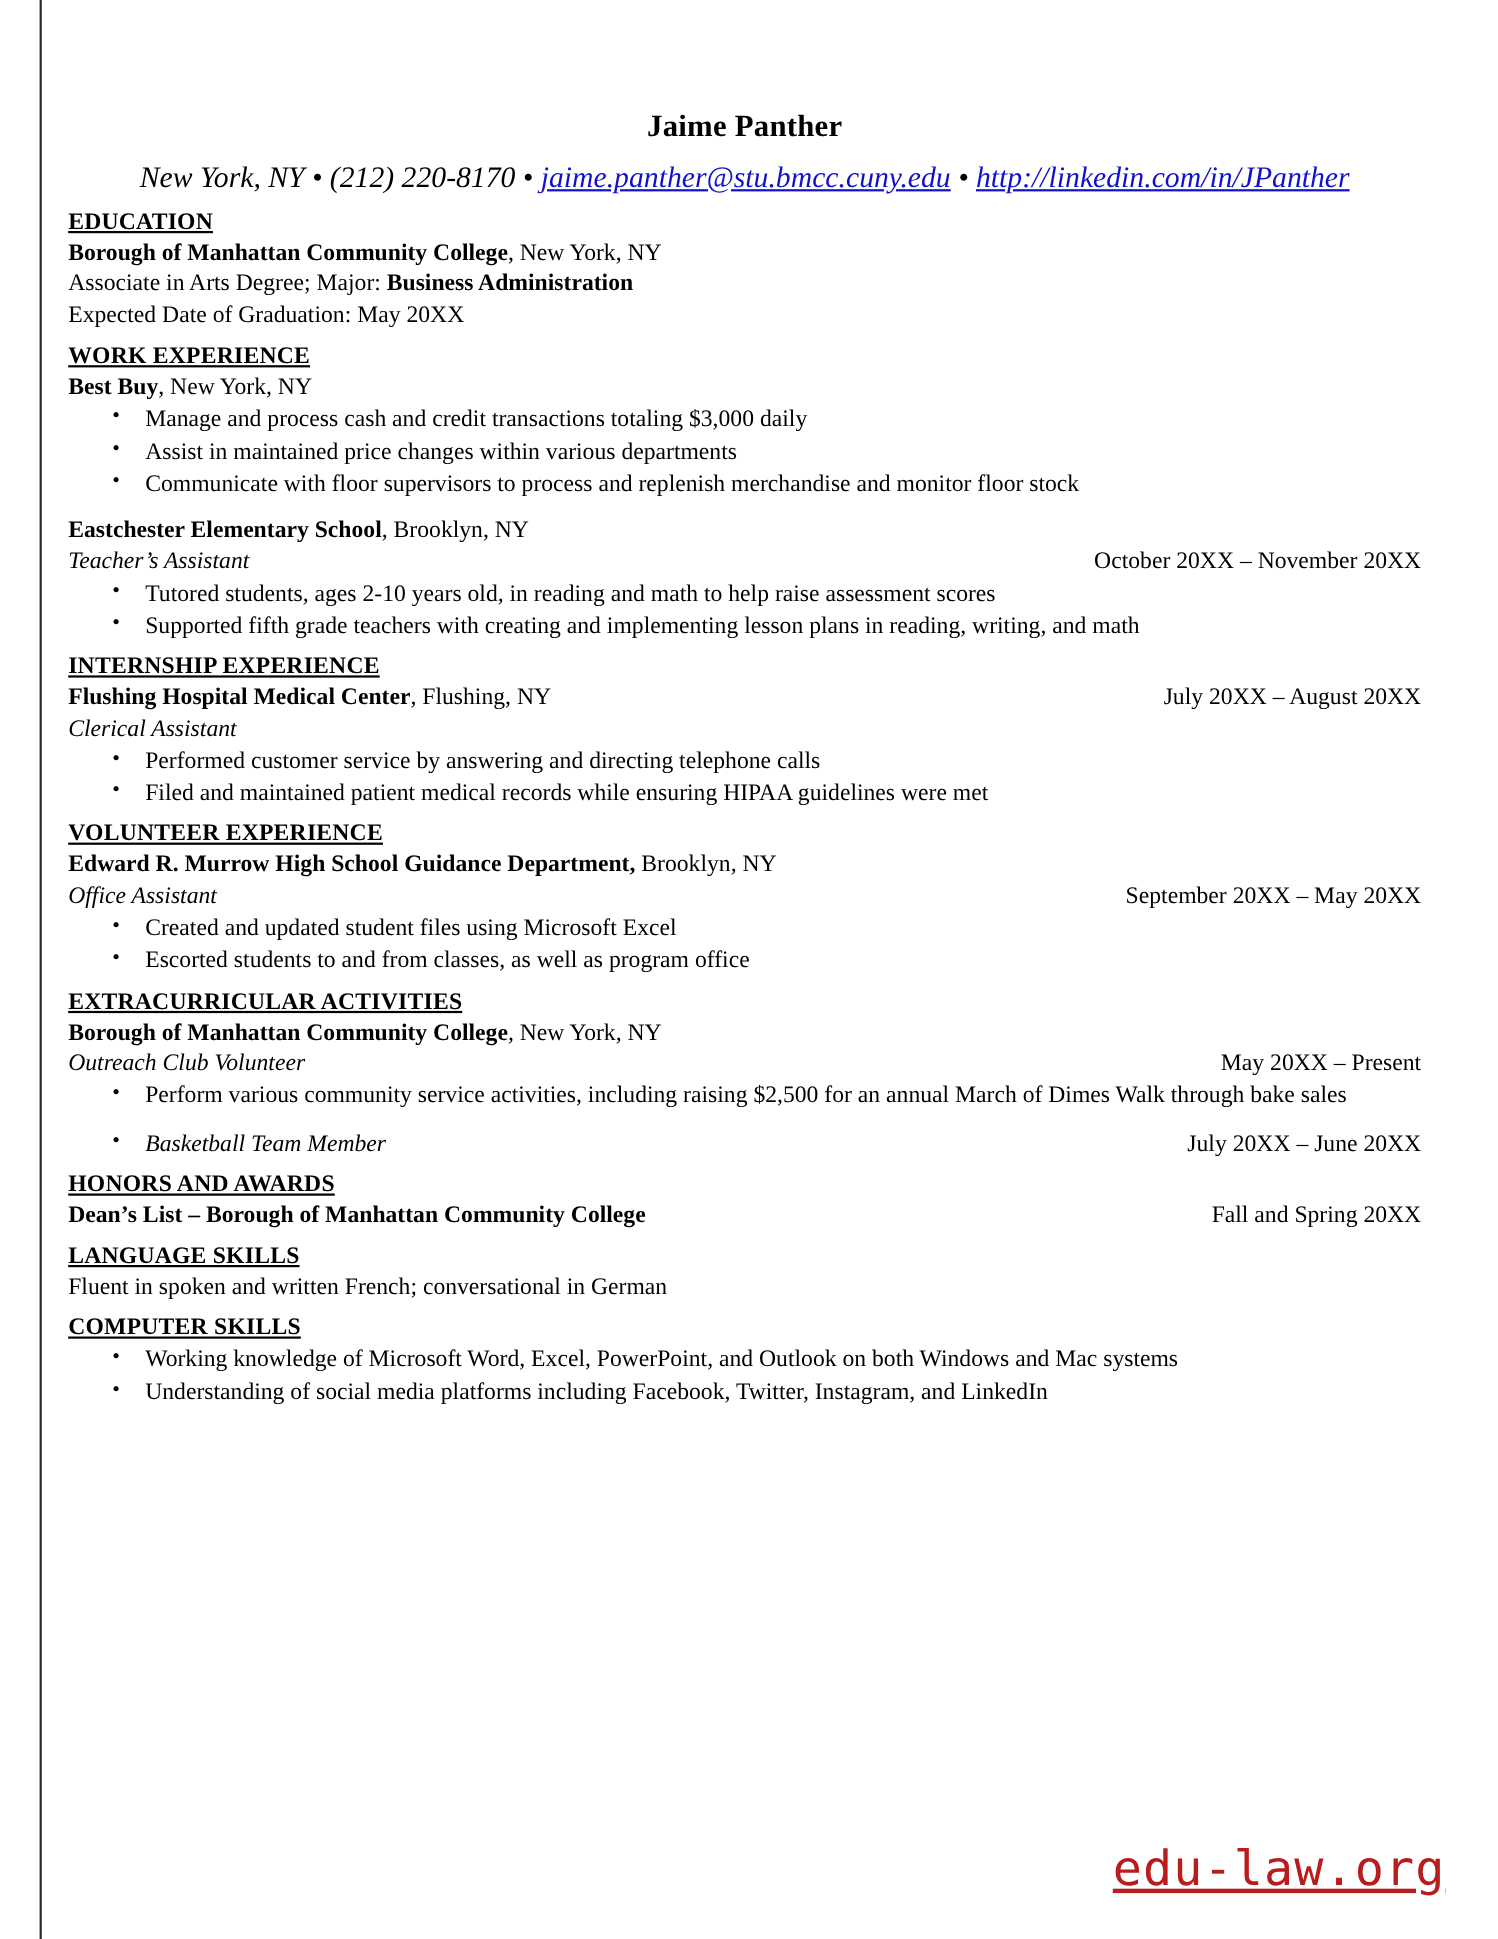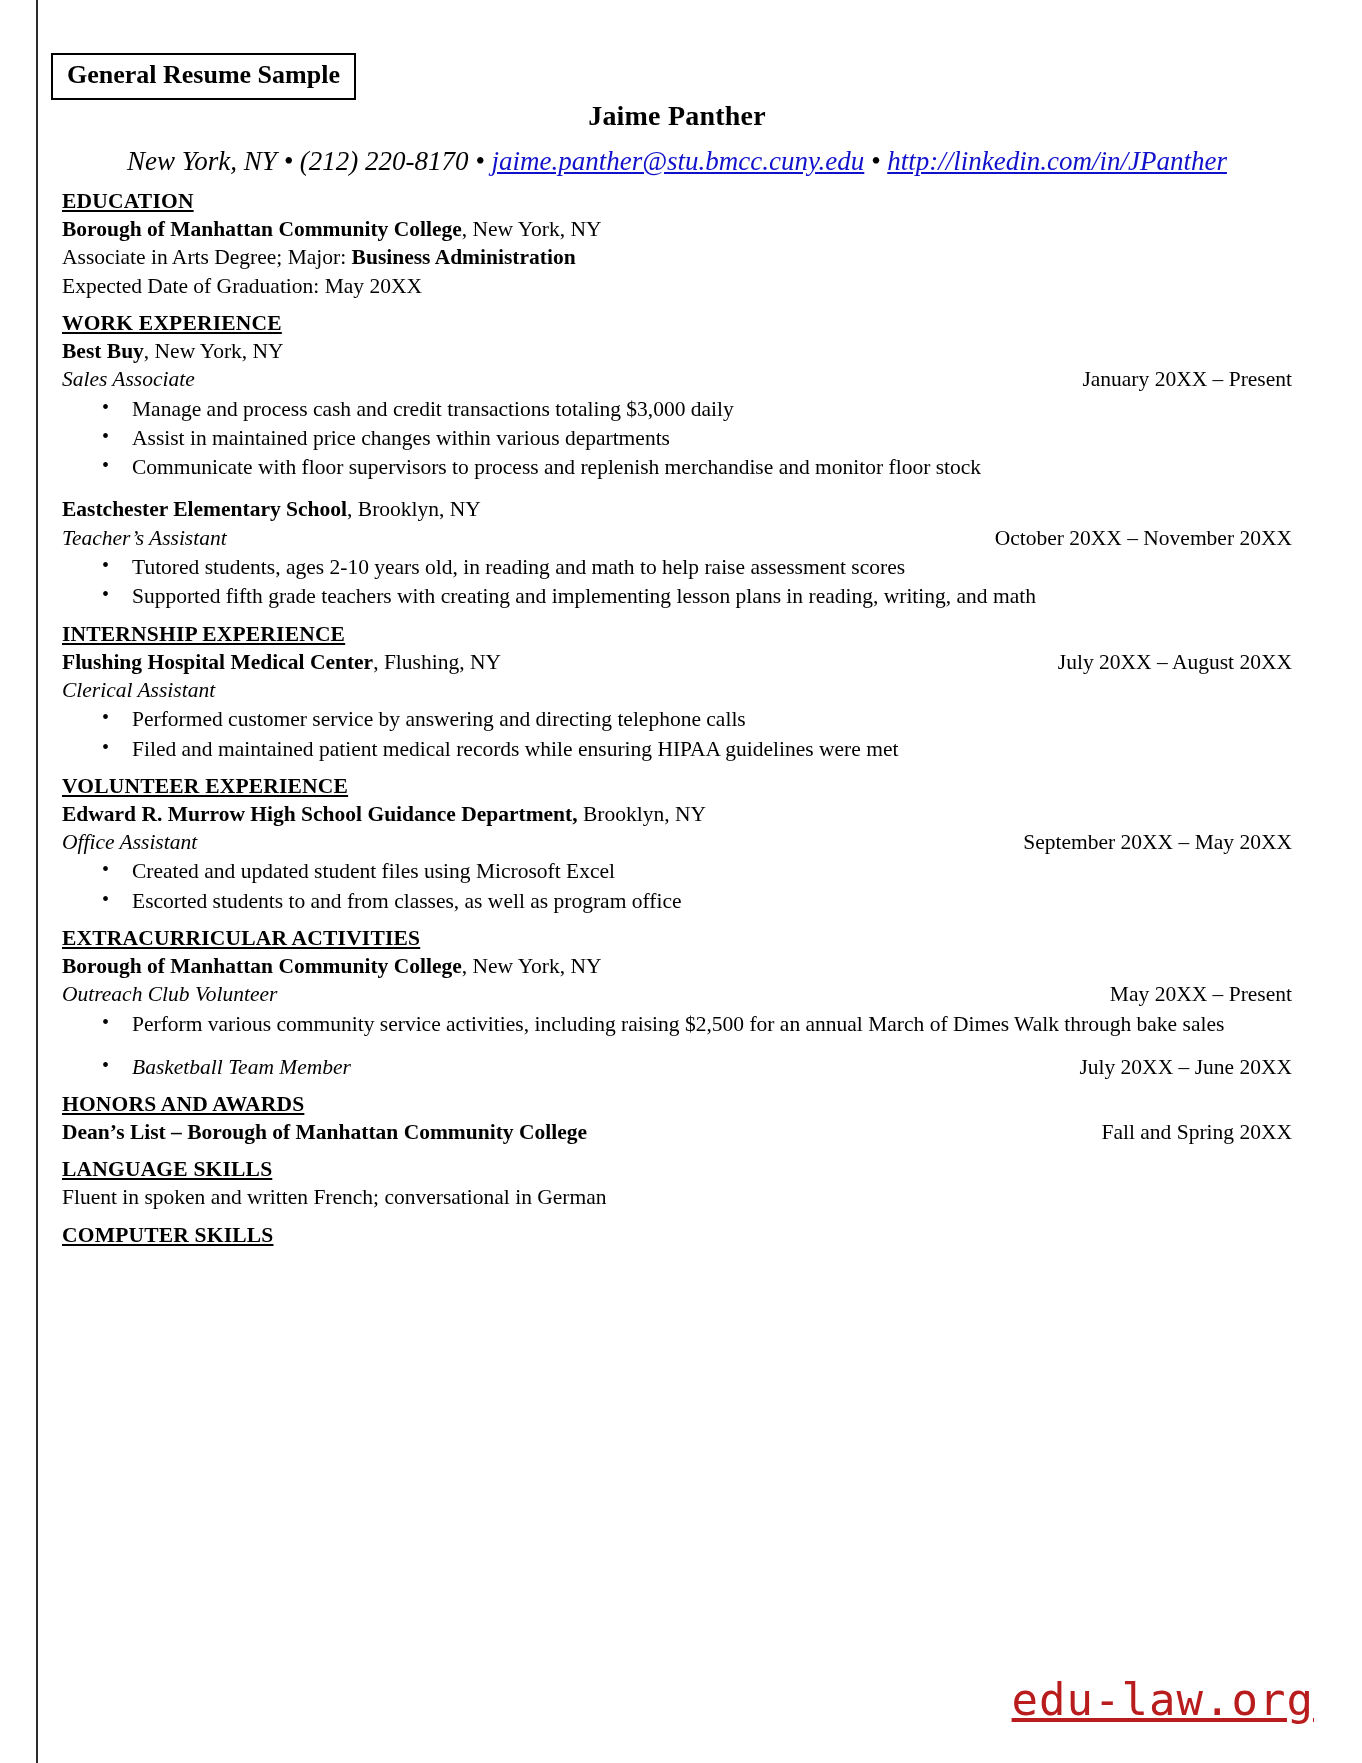--- a/index.html
+++ b/index.html
@@ -120,21 +120,20 @@
     letter-spacing: 1px;
     text-decoration: underline;
   }
 </style>
 </head>
 <body>
 
 <div class="page">
   <div class="page-border-left"></div>
 
-  <div class="sample-badge">General Resume Sample</div>
 
   <div class="doc">
 
     <div class="name">Jaime Panther</div>
 
     <div class="contact">
       <span>New York, NY • (212) 220-8170 • </span><a href="#">jaime.panther@stu.bmcc.cuny.edu</a><span> • </span><a href="#">http://linkedin.com/in/JPanther</a>
     </div>
 
     <div class="sec">
@@ -146,24 +145,20 @@
         <span>Associate in Arts Degree; Major: </span><span class="b">Business Administration</span>
       </div>
       <div class="row">Expected Date of Graduation: May 20XX</div>
     </div>
 
     <div class="sec">
       <div class="sec-title">WORK EXPERIENCE</div>
 
       <div class="row">
         <span class="b">Best Buy</span><span>, New York, NY</span>
-      </div>
-      <div class="row">
-        <span class="i">Sales Associate</span>
-        <span class="right">January 20XX – Present</span>
       </div>
       <ul class="bullets">
         <li>Manage and process cash and credit transactions totaling $3,000 daily</li>
         <li>Assist in maintained price changes within various departments</li>
         <li>Communicate with floor supervisors to process and replenish merchandise and monitor floor stock</li>
       </ul>
 
       <div class="gap-sm"></div>
 
       <div class="row">
@@ -241,18 +236,22 @@
       </div>
     </div>
 
     <div class="sec">
       <div class="sec-title">LANGUAGE SKILLS</div>
       <div class="row">Fluent in spoken and written French; conversational in German</div>
     </div>
 
     <div class="sec">
       <div class="sec-title">COMPUTER SKILLS</div>
+      <ul class="bullets">
+        <li>Working knowledge of Microsoft Word, Excel, PowerPoint, and Outlook on both Windows and Mac systems</li>
+        <li>Understanding of social media platforms including Facebook, Twitter, Instagram, and LinkedIn</li>
+      </ul>
     </div>
 
   </div>
 
   <div class="watermark">edu-law.org</div>
 </div>
 
 </body></html>

